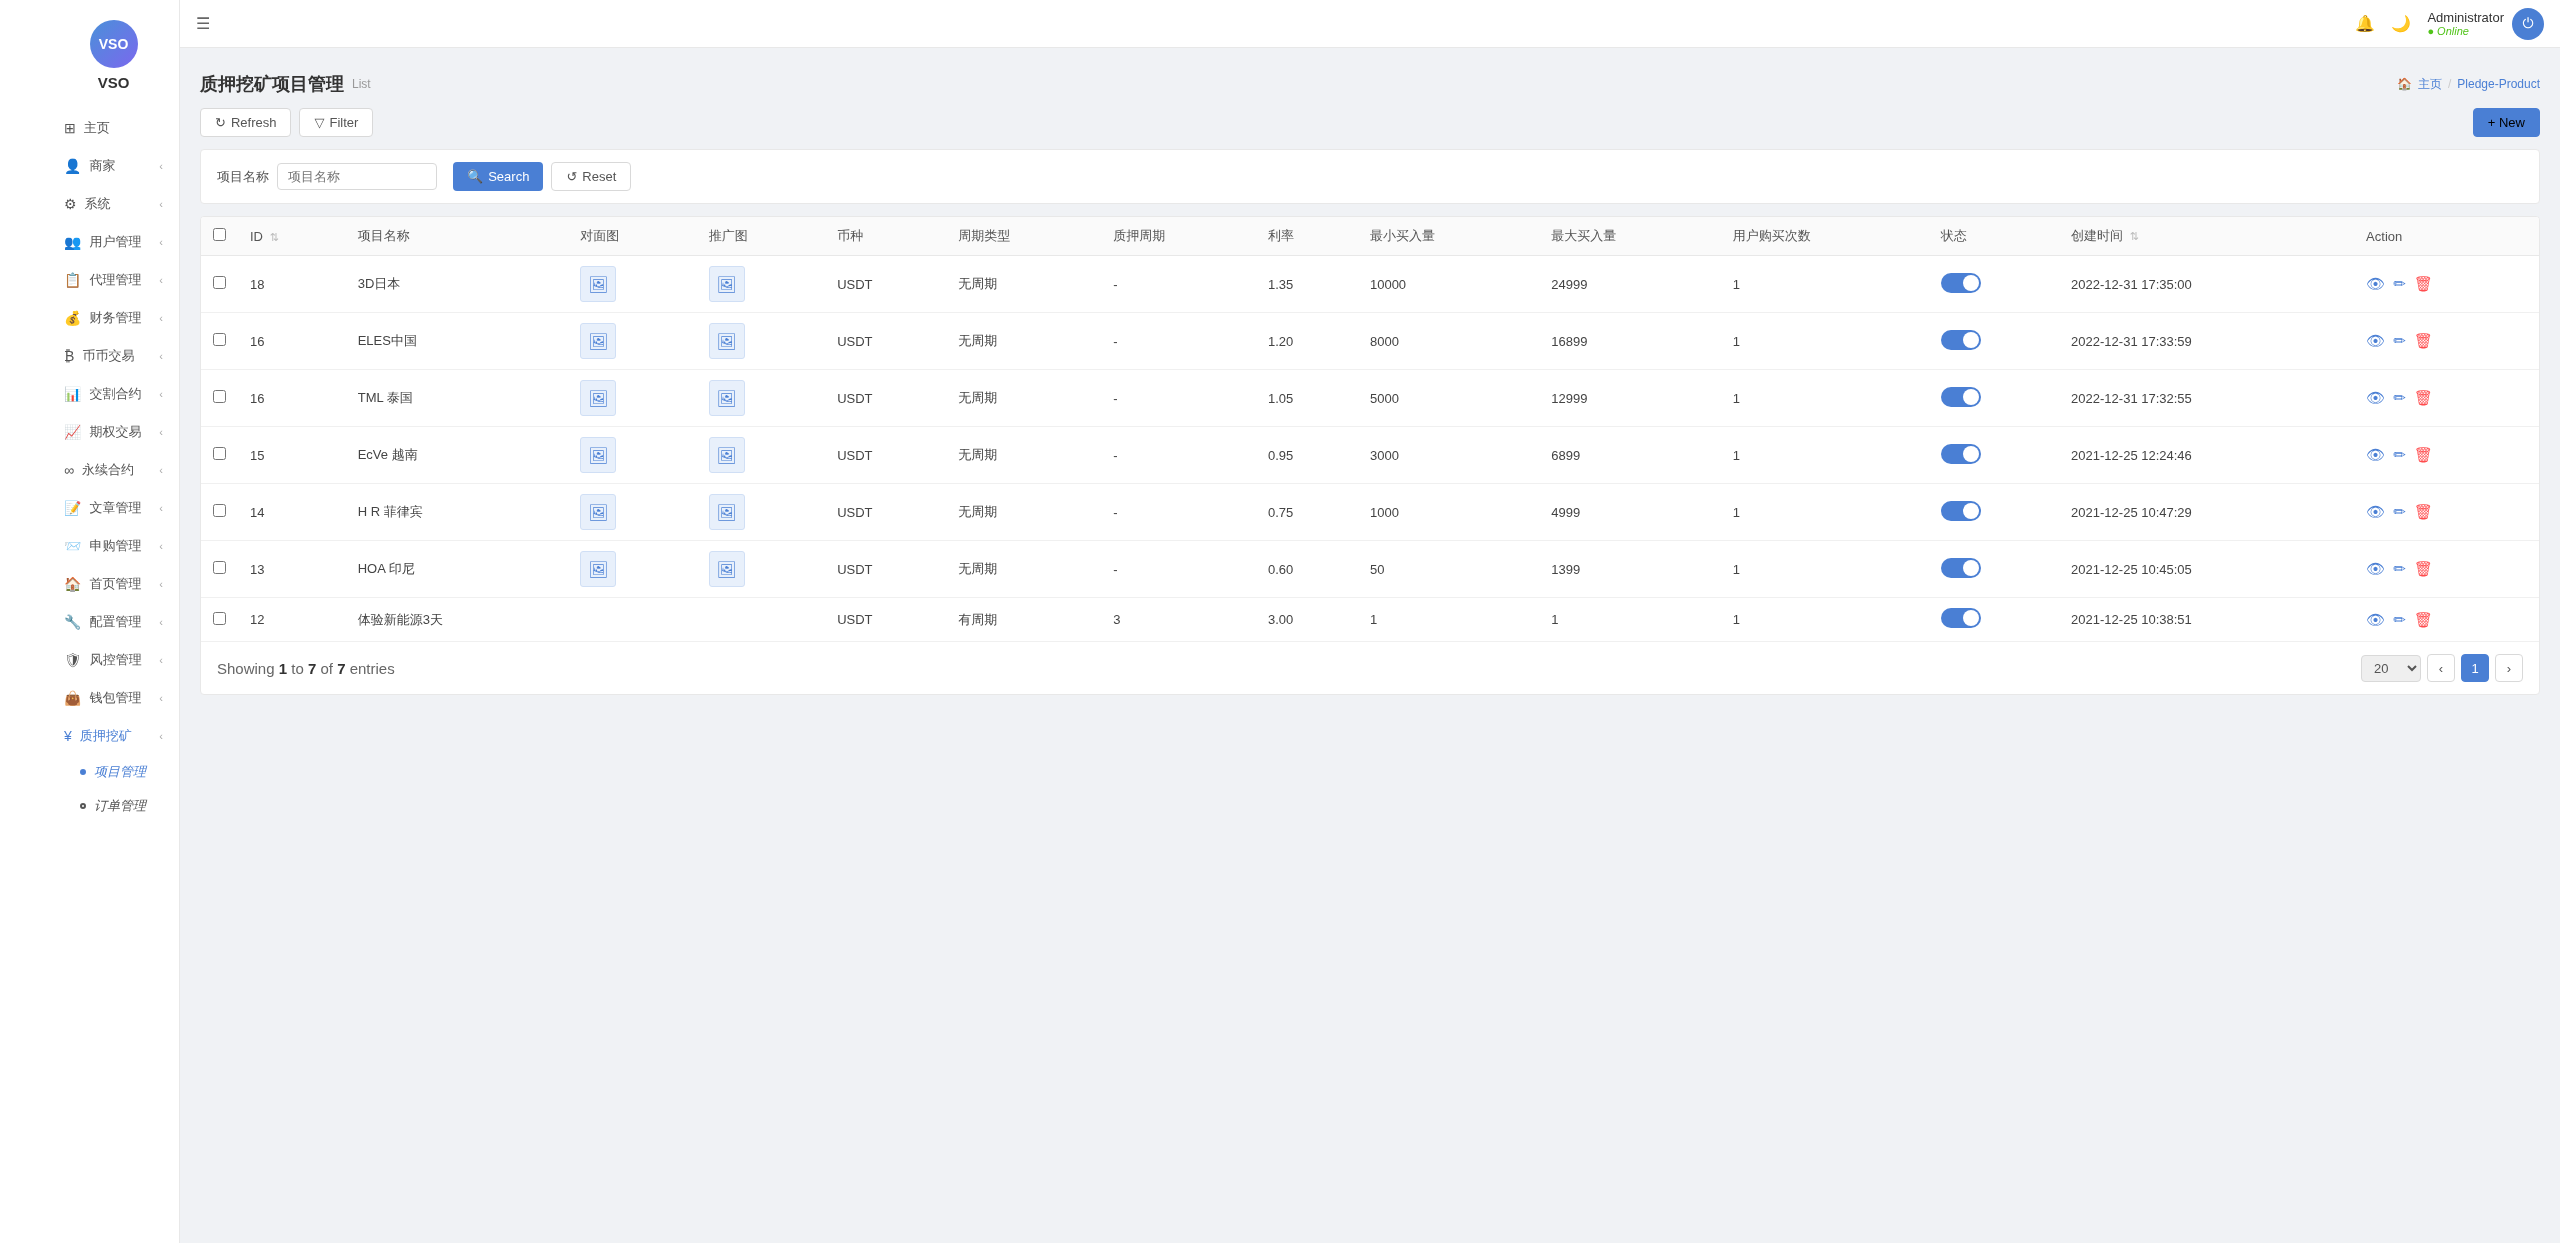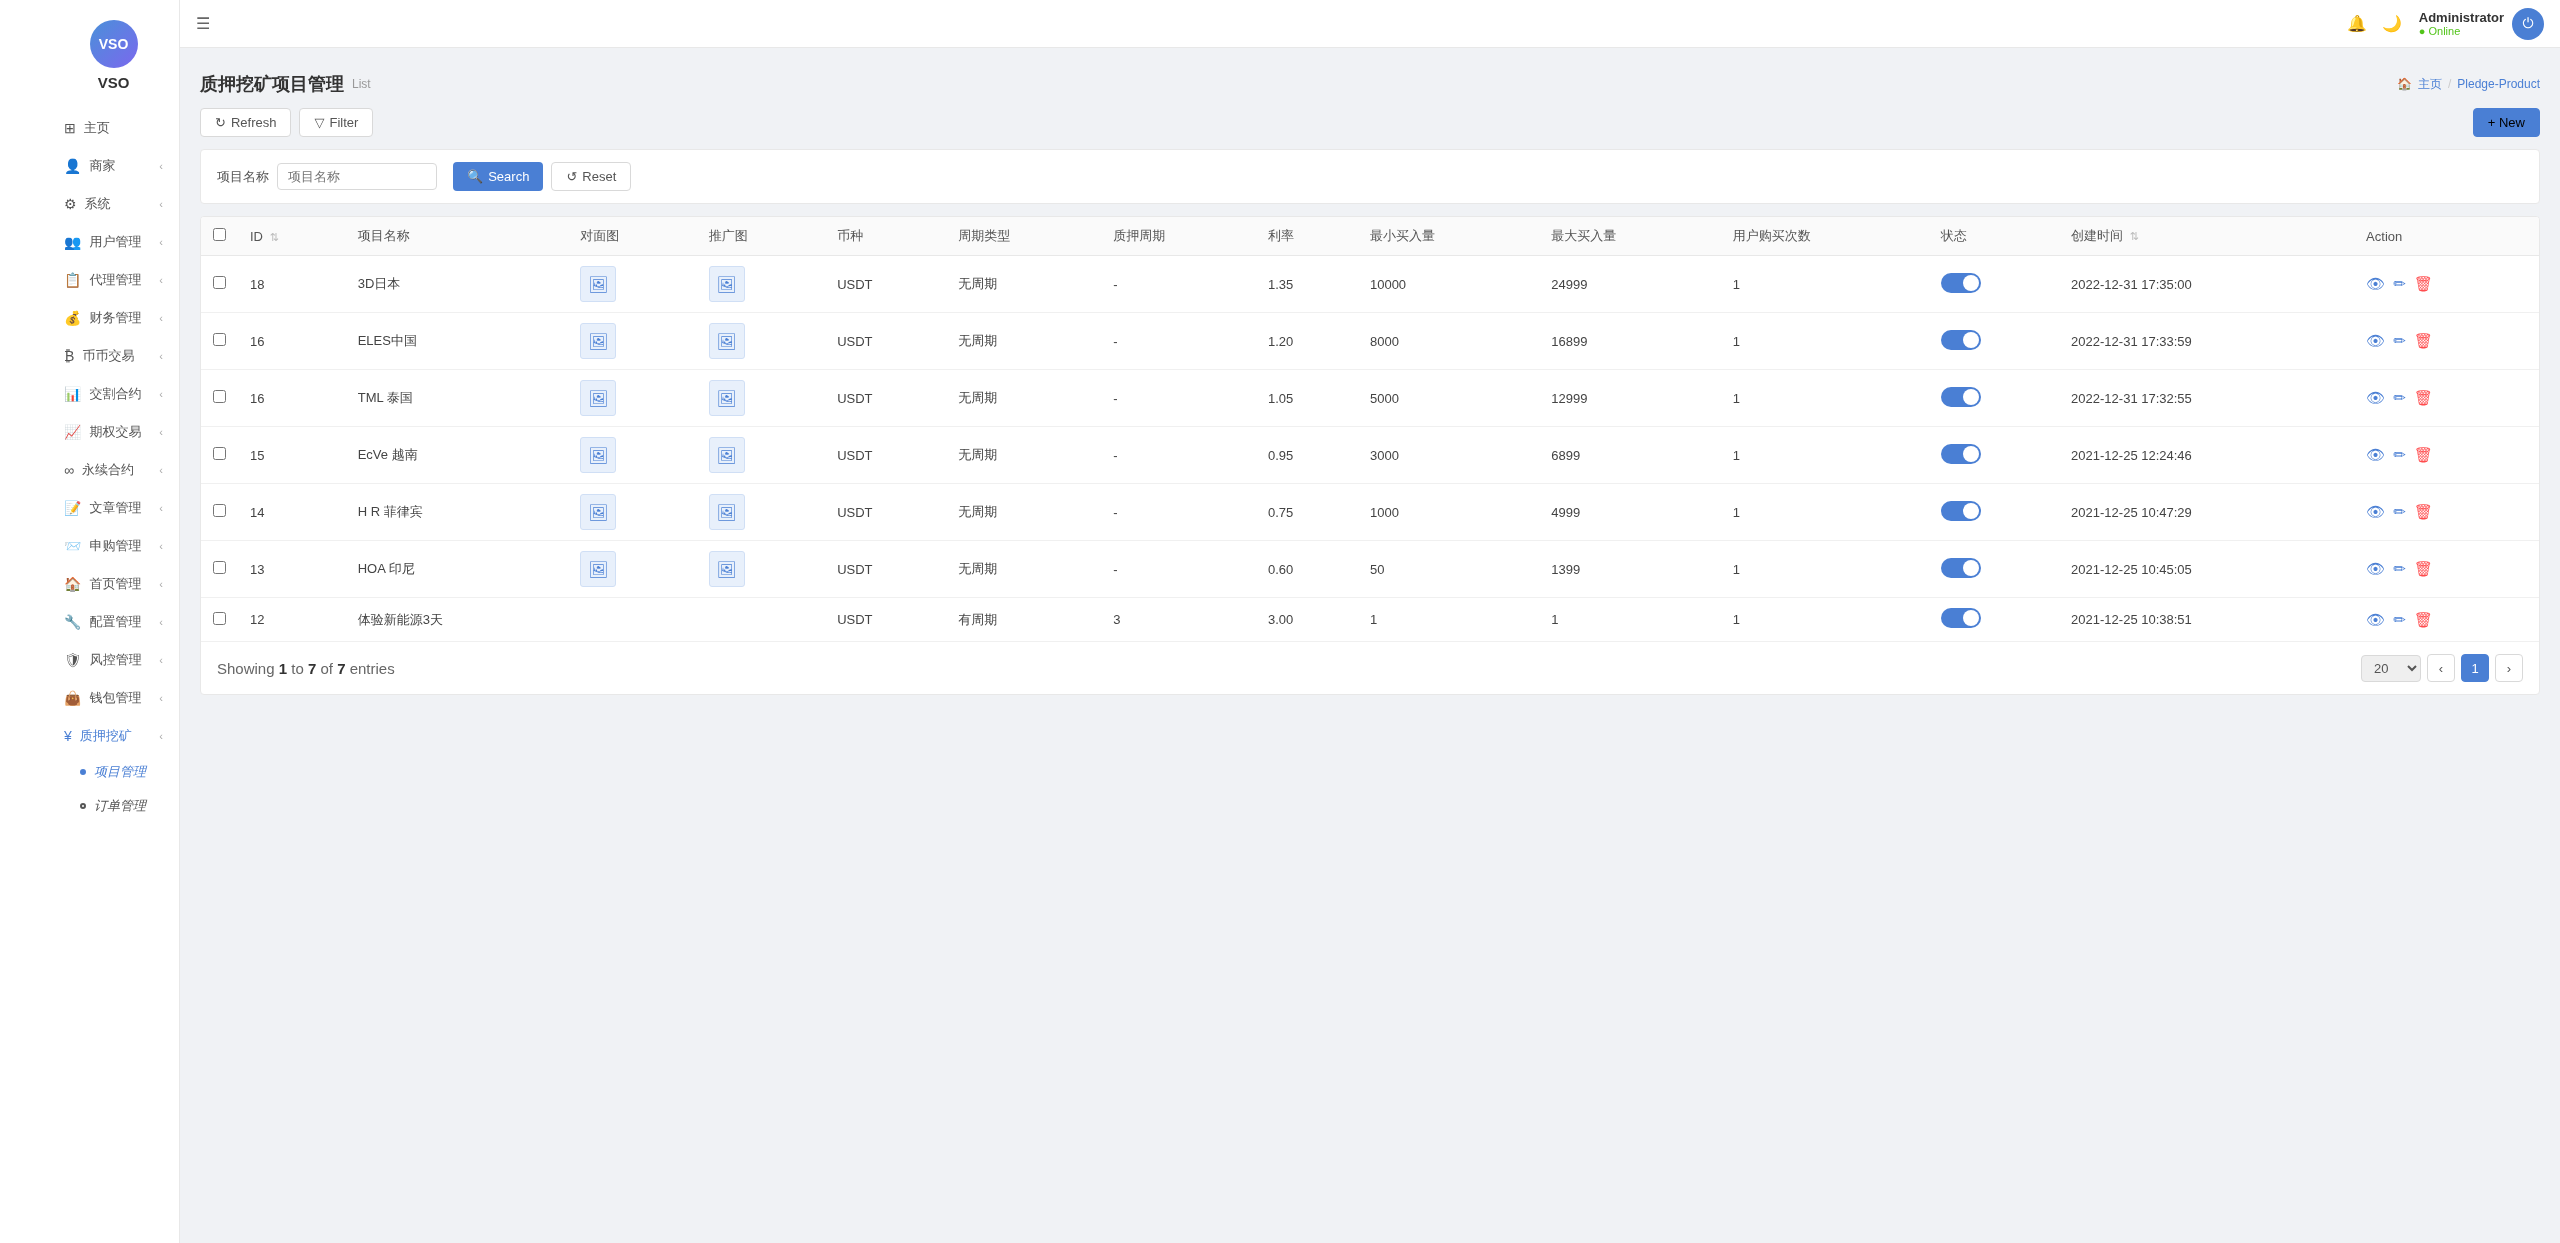--- a/index.html
+++ b/index.html
@@ -22,22 +22,22 @@
     .nav-sub-item.active .sub-dot { background: #4a7fd4; }
 
     
     .main-wrapper { flex: 1; display: flex; flex-direction: column; overflow: hidden; }
     .topbar { height: 48px; background: #fff; border-bottom: 1px solid #e8e8e8; display: flex; align-items: center; justify-content: space-between; padding: 0 16px; flex-shrink: 0; }
     .topbar-left { display: flex; align-items: center; gap: 8px; }
     .menu-icon { font-size: 16px; cursor: pointer; color: #666; }
     .topbar-right { display: flex; align-items: center; gap: 16px; }
     .topbar-icon { font-size: 16px; color: #666; cursor: pointer; }
     .user-info { display: flex; align-items: center; gap: 8px; }
-    .user-name { font-size: 13px; color: #333; font-weight: 700; }
-    .user-status { font-size: 11px; color: #52c41a; }
+    .user-name { font-size: 13px; color: #333; font-weight: 400; }
+    .user-status { font-size: 11px; color: #52c41a; font-style: italic; }
     .user-avatar { width: 32px; height: 32px; border-radius: 50%; background: #4a7fd4; display: flex; align-items: center; justify-content: center; color: white; font-size: 14px; }
 
     
     .content { flex: 1; overflow-y: auto; padding: 24px 20px; }
     .page-header { display: flex; align-items: center; justify-content: space-between; margin-bottom: 12px; }
     .page-title { font-size: 18px; font-weight: 600; color: #333; display: flex; align-items: center; gap: 8px; }
     .page-title .list-tag { font-size: 12px; color: #999; font-weight: 400; }
     .breadcrumb { display: flex; align-items: center; gap: 6px; font-size: 12px; color: #999; }
     .breadcrumb a { color: #4a7fd4; text-decoration: none; }
     .breadcrumb-sep { color: #ccc; }

